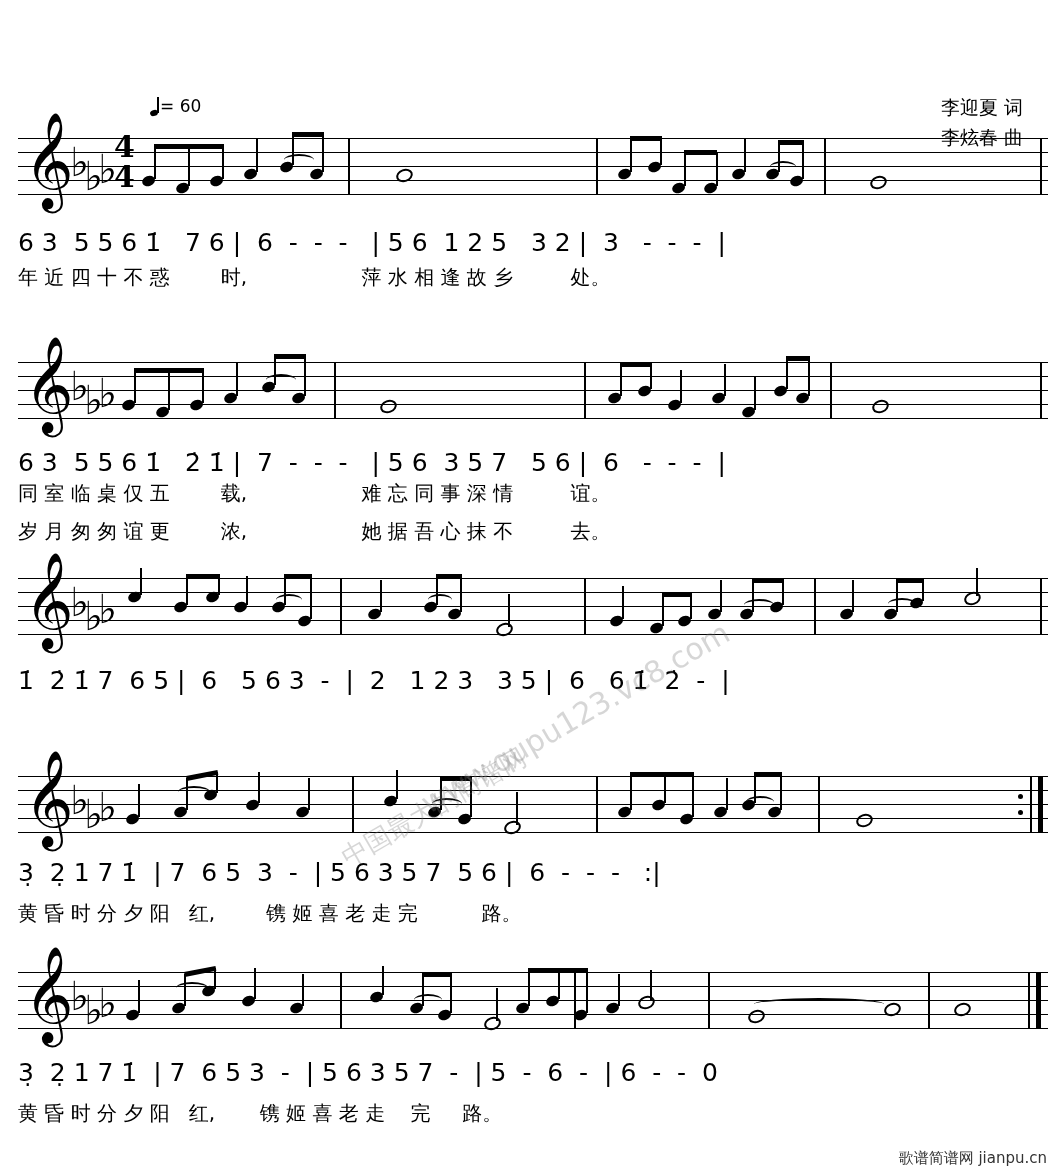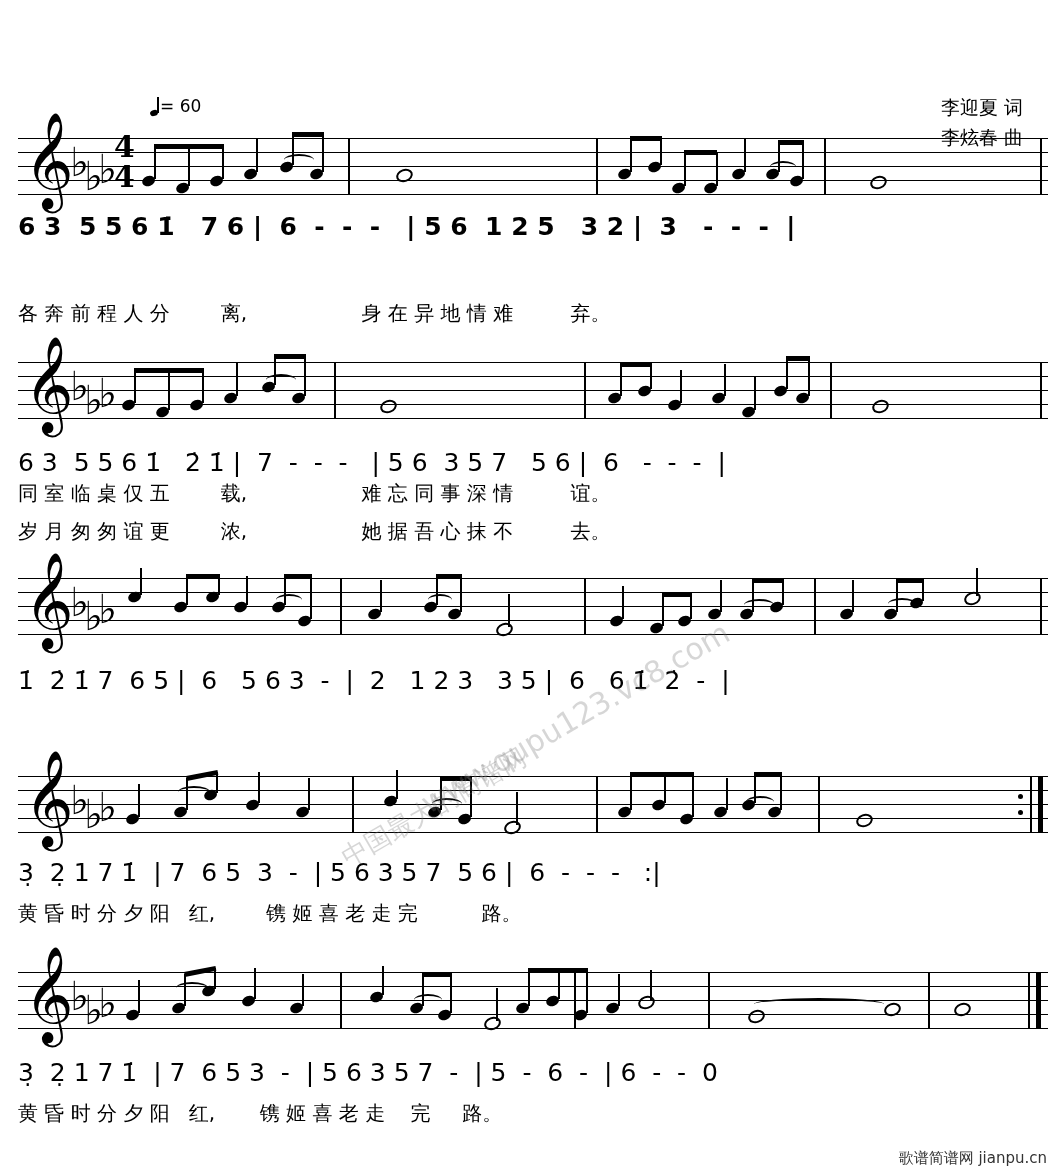--- a/index.html
+++ b/index.html
@@ -300,22 +300,22 @@
       <div class="tie" style="left:752px; top:33px; width:26px;"></div>
 
       <div class="barline" style="left:806px;"></div>
 
       <div class="nh open" style="left:852px; top:48px;"></div>
 
       <div class="barline" style="left:1022px;"></div>
     </div>
   </div>
 
-  <div class="jianpu" style="top:212px;font-weight:bold;">6 3  5 5 6 1̇   7 6 |  6  -  -  -   | 5 6  1 2 5   3 2 |  3   -  -  -  |</div>
-  <div class="lyrics" style="top:300px;">各 奔 前 程 人 分        离,                  身 在 异 地 情 难         弃。</div>
+  <div class="jianpu" style="top:228px;">6 3  5 5 6 1̇   7 6 |  6  -  -  -   | 5 6  1 2 5   3 2 |  3   -  -  -  |</div>
+  <div class="lyrics" style="top:264px;">年 近 四 十 不 惑        时,                  萍 水 相 逢 故 乡         处。</div>
 
   <div class="system" style="top:352px;">
     <div class="staff">
       <div class="line l1"></div>
       <div class="line l2"></div>
       <div class="line l3"></div>
       <div class="line l4"></div>
       <div class="line l5"></div>
 
       <div class="clef">𝄞</div>

